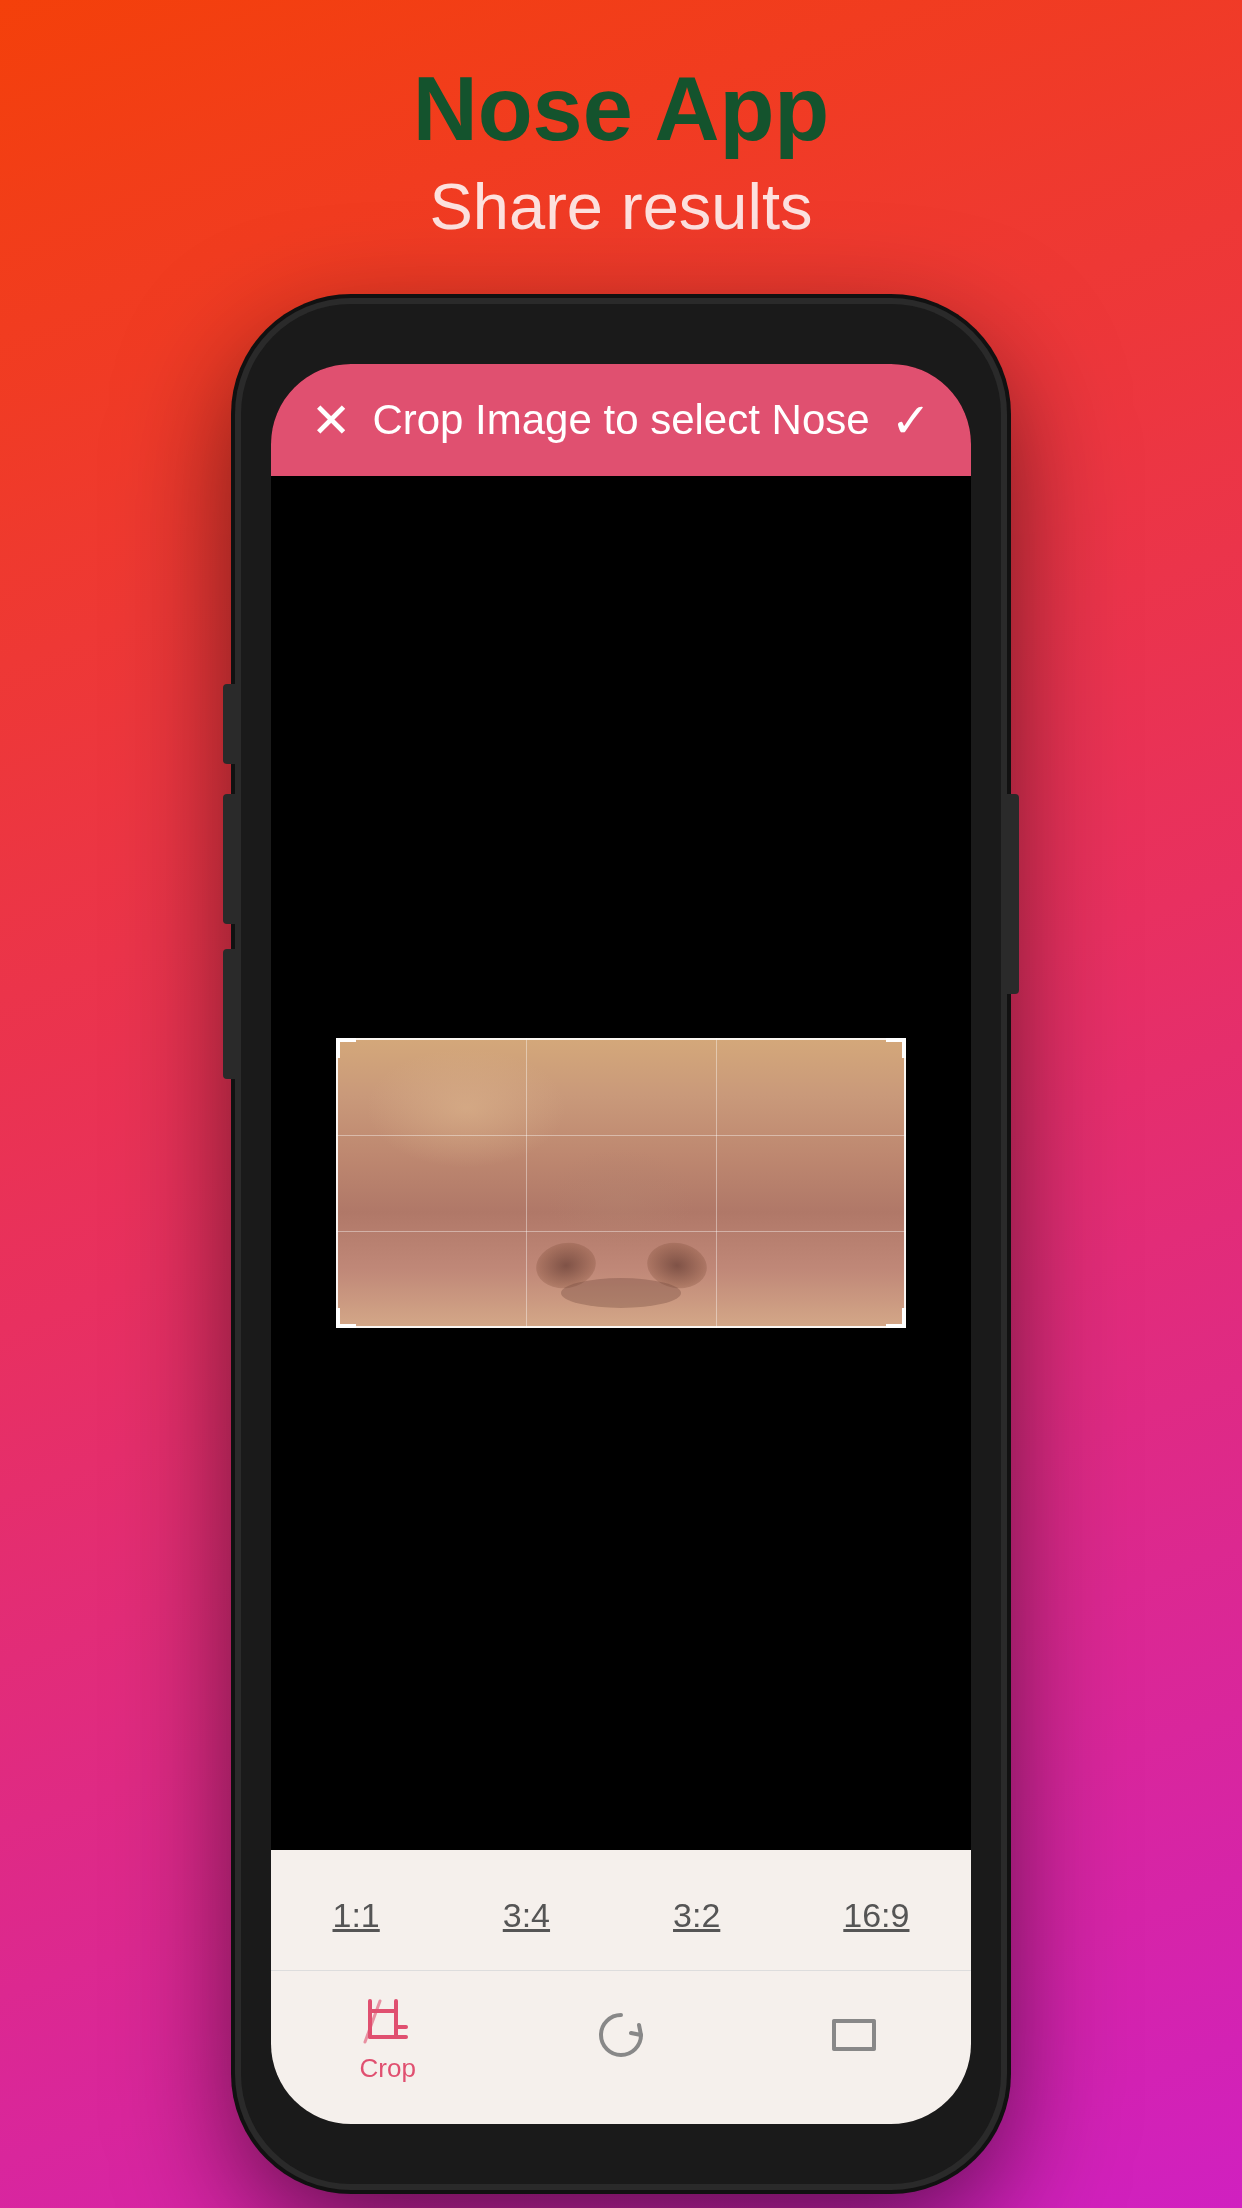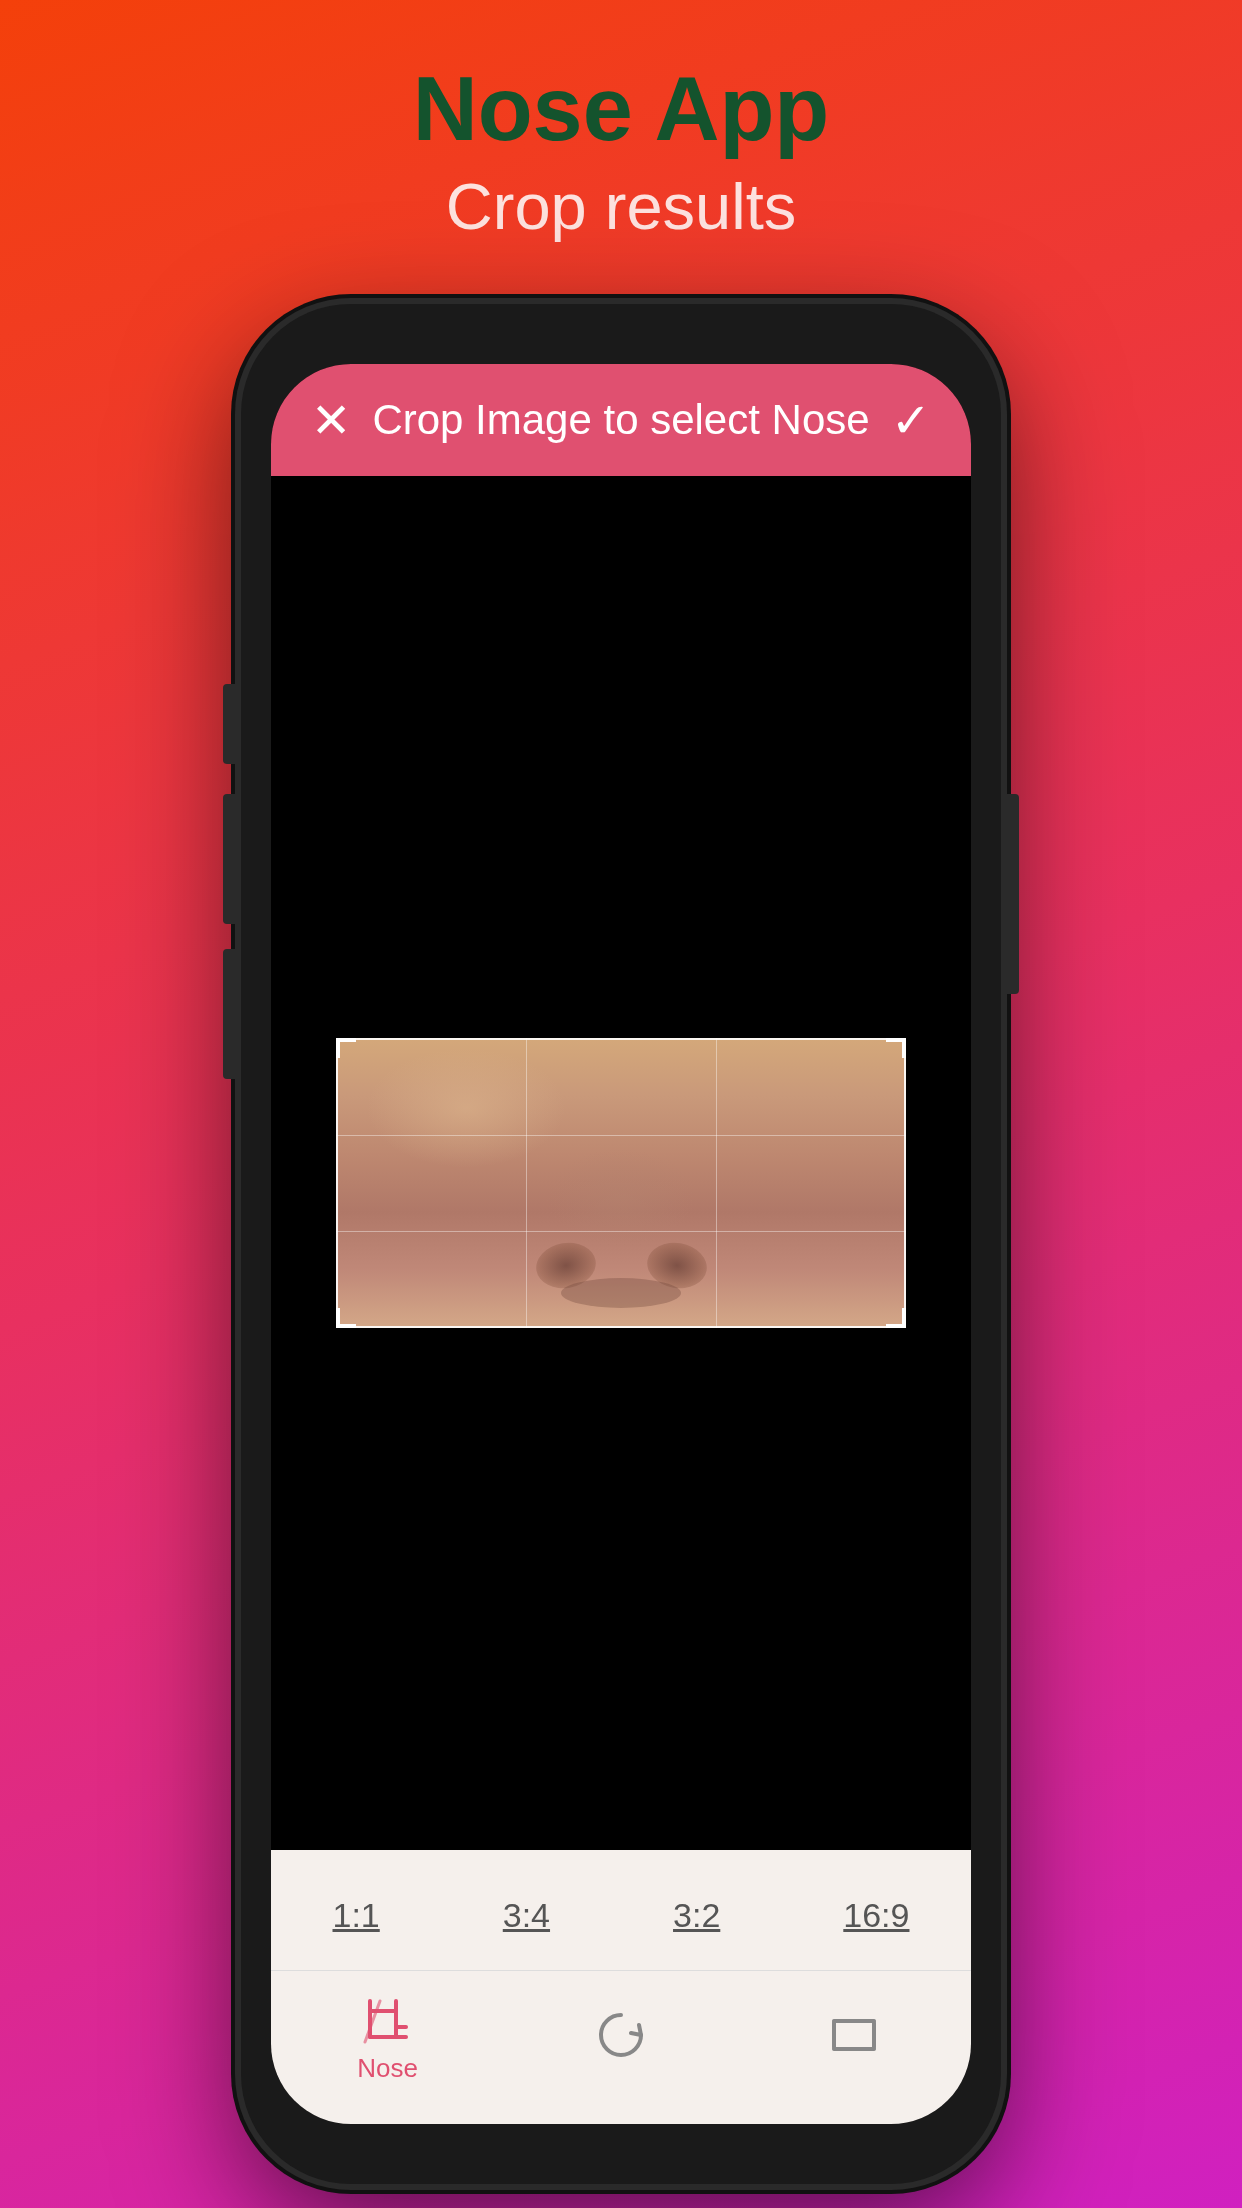--- a/index.html
+++ b/index.html
@@ -345,21 +345,21 @@
     .crop-icon-svg {
       width: 56px;
       height: 56px;
     }
   </style>
 </head>
 <body>
 
 <div class="header-section">
   <div class="app-title">Nose App</div>
-  <div class="app-subtitle">Crop results</div>
+  <div class="app-subtitle">Share results</div>
 </div>
 
 <div class="phone-wrapper">
   <div class="phone-shell"></div>
 
   <div class="phone-button-left-top"></div>
   <div class="phone-button-left-mid"></div>
   <div class="phone-button-left-bot"></div>
   <div class="phone-button-right"></div>
 
@@ -419,21 +419,21 @@
         <svg class="crop-icon-svg" viewBox="0 0 56 56" fill="none" xmlns="http://www.w3.org/2000/svg">
           <line x1="10" y1="10" x2="10" y2="46" stroke="#e05070" stroke-width="4" stroke-linecap="round"></line>
           <line x1="10" y1="46" x2="46" y2="46" stroke="#e05070" stroke-width="4" stroke-linecap="round"></line>
           <line x1="10" y1="20" x2="36" y2="20" stroke="#e05070" stroke-width="4" stroke-linecap="round"></line>
           <line x1="36" y1="10" x2="36" y2="36" stroke="#e05070" stroke-width="4" stroke-linecap="round"></line>
           <line x1="46" y1="36" x2="36" y2="36" stroke="#e05070" stroke-width="4" stroke-linecap="round"></line>
           <line x1="36" y1="46" x2="36" y2="36" stroke="#e05070" stroke-width="4" stroke-linecap="round"></line>
 
           <line x1="5" y1="51" x2="20" y2="10" stroke="#e05070" stroke-width="3" stroke-linecap="round" opacity="0.6"></line>
         </svg>
-        <span class="toolbar-label active">Nose</span>
+        <span class="toolbar-label active">Crop</span>
       </div>
 
       <div class="toolbar-item">
         <svg class="crop-icon-svg" viewBox="0 0 56 56" fill="none" xmlns="http://www.w3.org/2000/svg">
           <path d="M28 8 C17 8 8 17 8 28 C8 39 17 48 28 48 C39 48 48 39 48 28" stroke="#888" stroke-width="4" stroke-linecap="round" fill="none"></path>
           <polyline points="46,18 48,28 38,26" stroke="#888" stroke-width="4" stroke-linecap="round" stroke-linejoin="round" fill="none"></polyline>
         </svg>
         <span class="toolbar-label"></span>
       </div>
 

